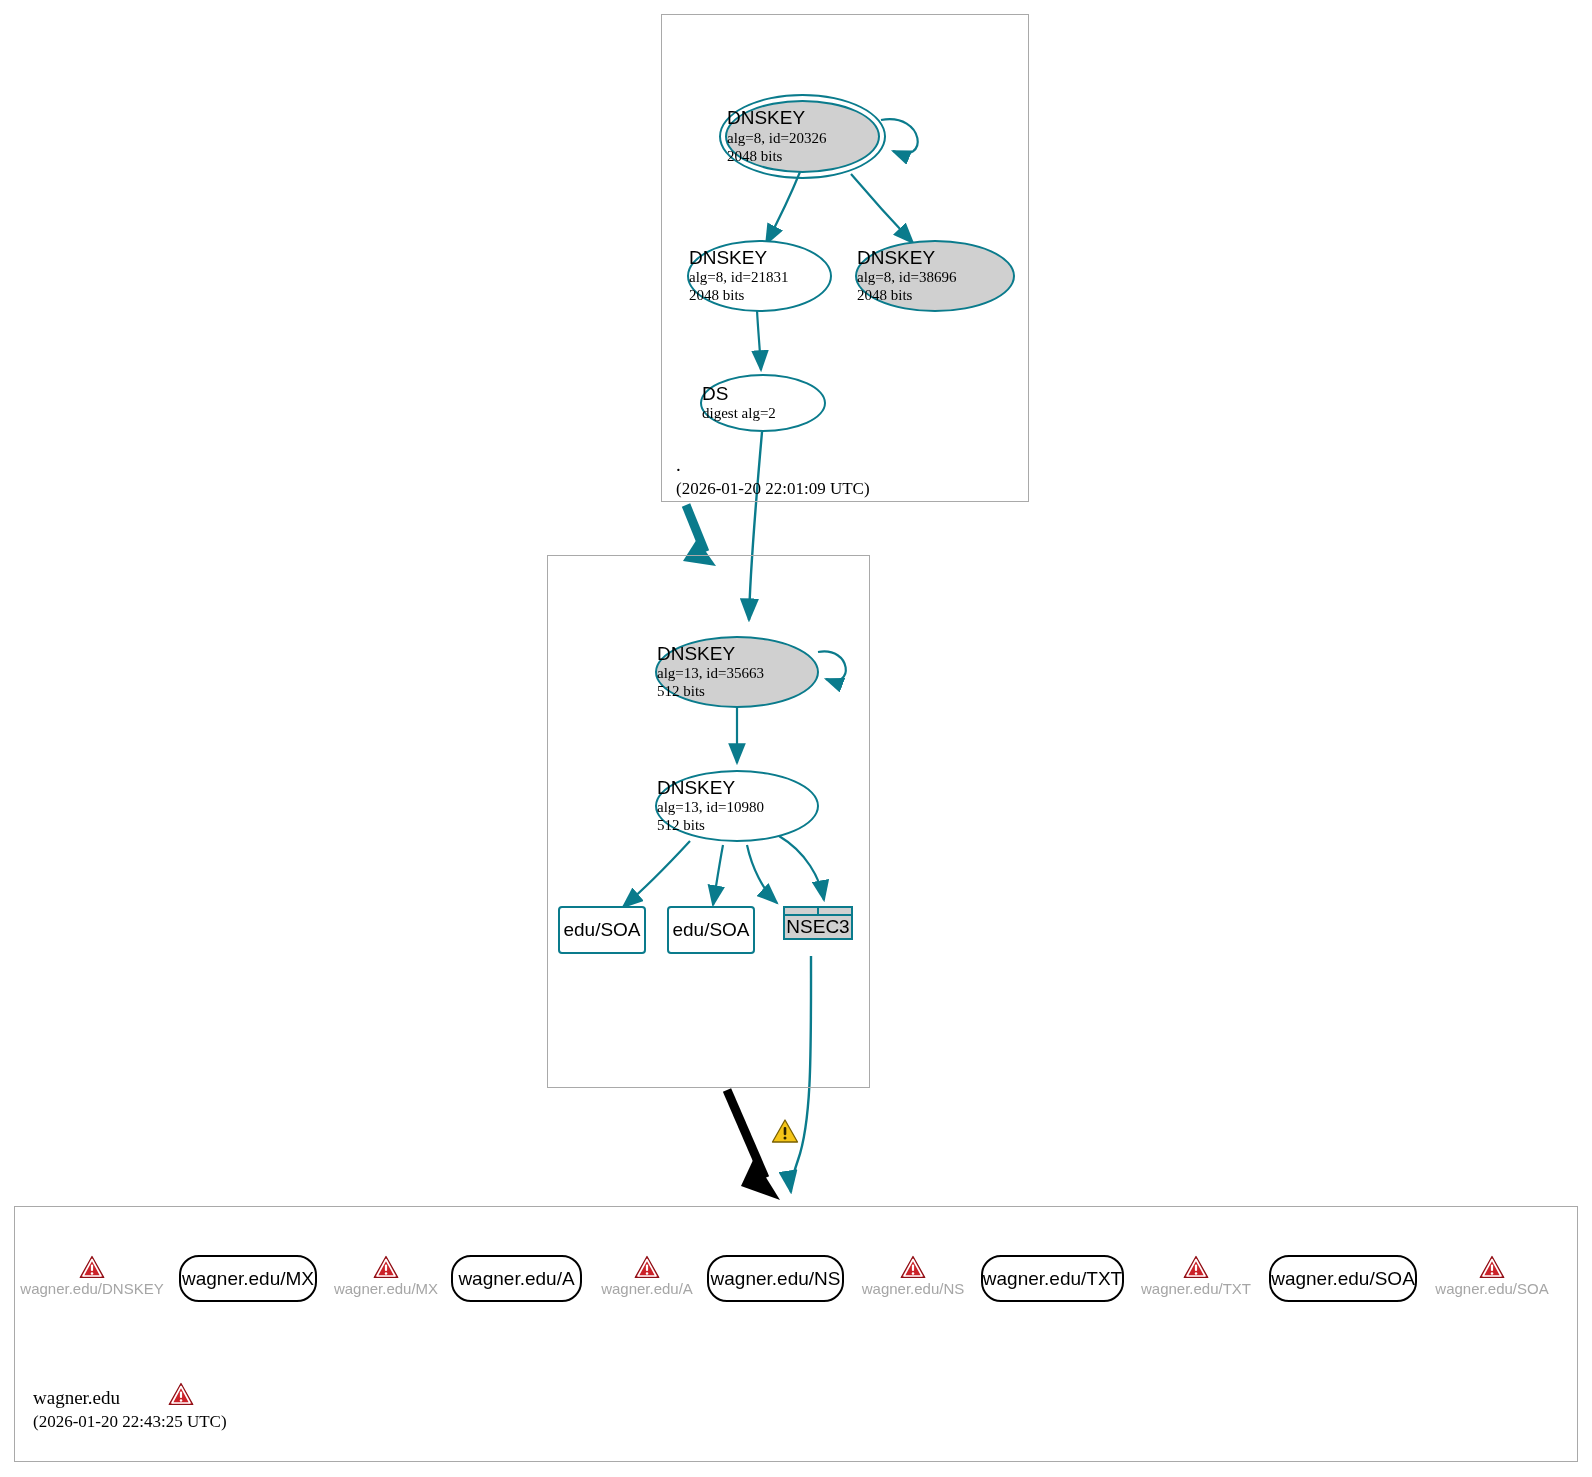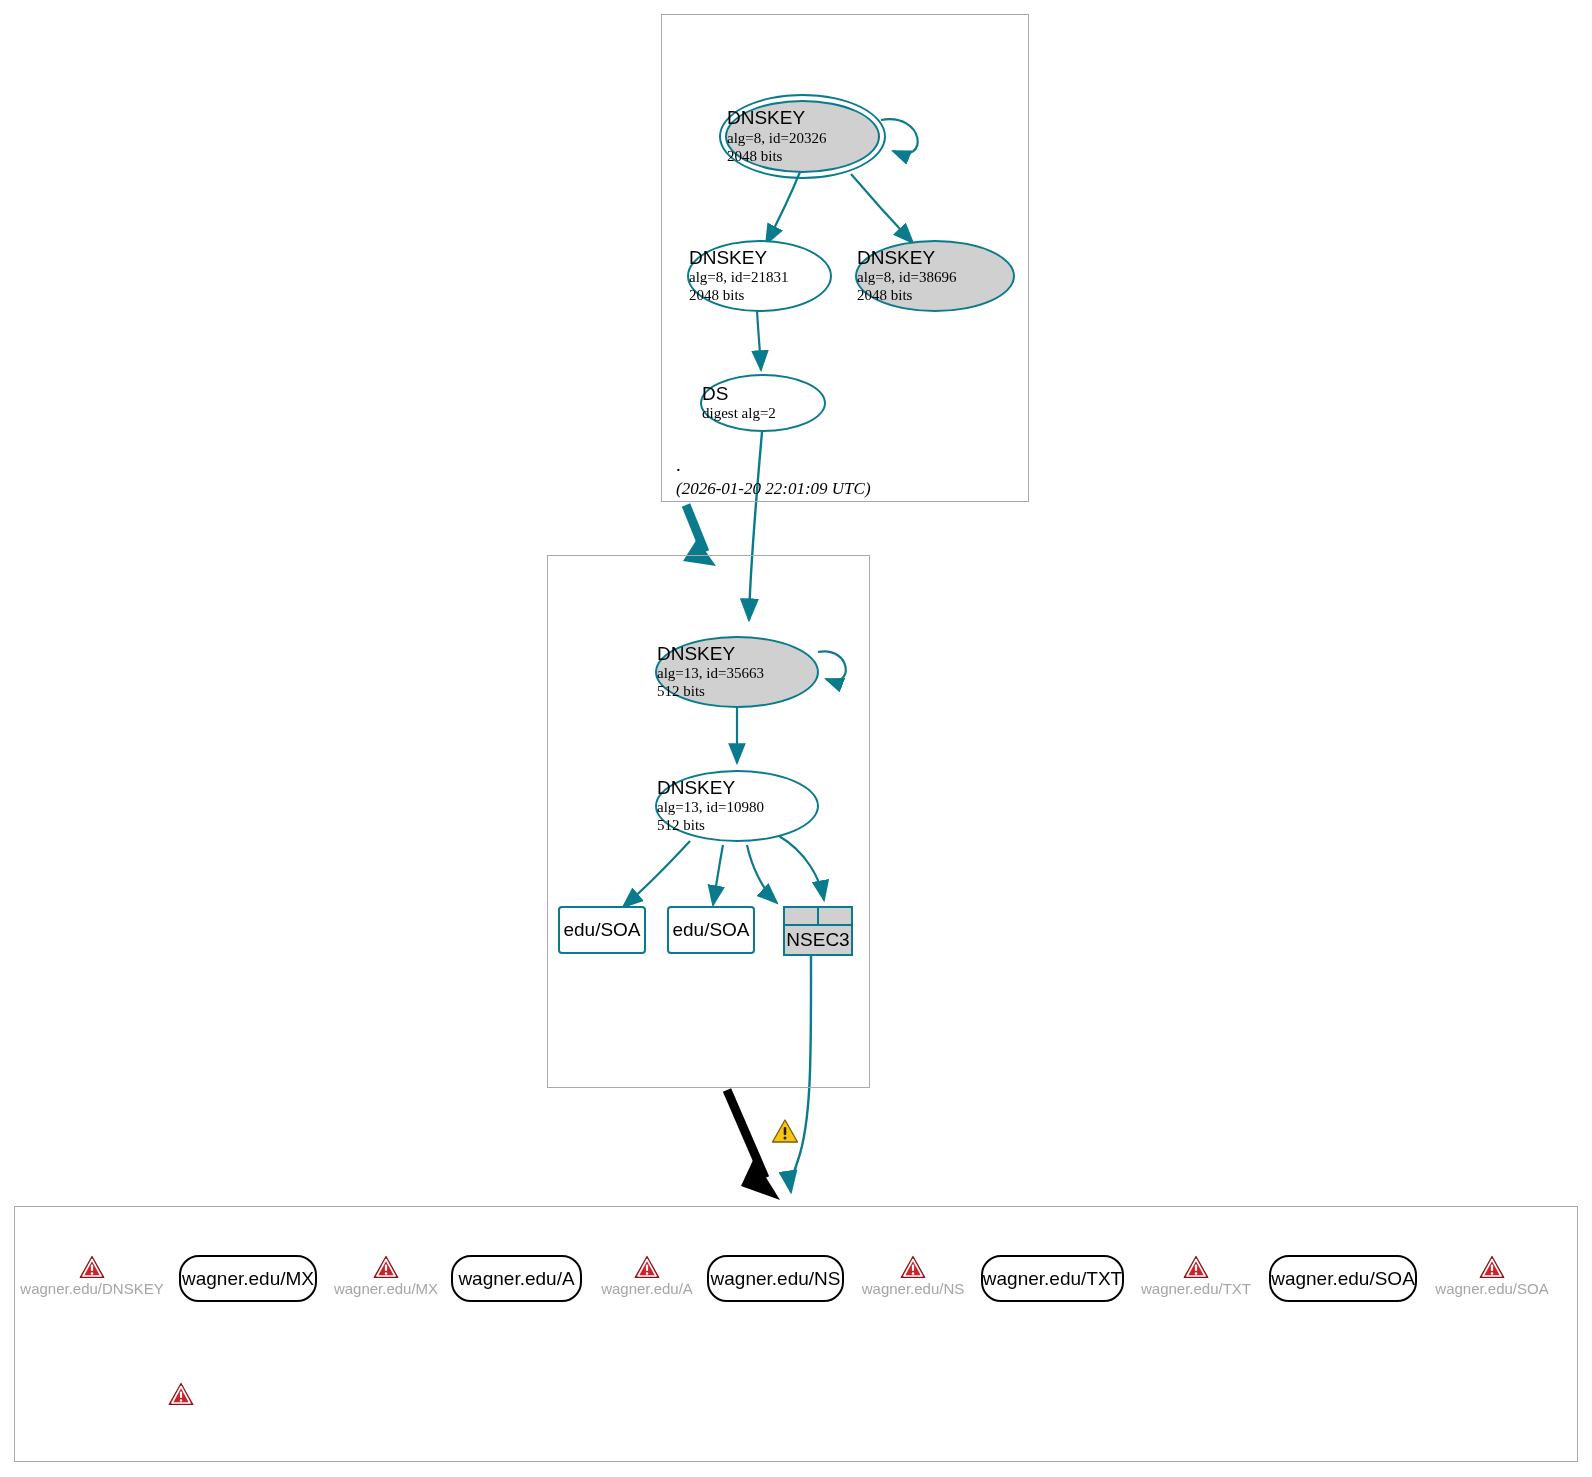--- a/index.html
+++ b/index.html
@@ -36,21 +36,20 @@
   }
   .zone-label .zname {
     font-size: 19px;
     display: block;
     line-height: 1.35;
   }
   .zone-label .ztime {
     font-size: 17px;
     display: block;
     line-height: 1.35;
-    font-style: italic;
   }
   .node {
     position: absolute;
     display: flex;
     align-items: flex-start;
     justify-content: center;
     flex-direction: column;
     box-sizing: border-box;
     text-align: center;
   }
@@ -233,38 +232,42 @@
   </div>
 
   <div class="rrset" style="left:558px; top:906px; width:88px; height:48px;">
     <span>edu/SOA</span>
   </div>
 
   <div class="rrset" style="left:667px; top:906px; width:88px; height:48px;">
     <span>edu/SOA</span>
   </div>
 
-  <div class="nsec3" style="left:783px; top:906px; width:70px; height:50px;">
+  <div class="nsec3" style="left:783px; top:906px; width:70px; height:34px;">
     <div class="hdr">
       <div class="cell"></div>
       <div class="cell"></div>
     </div>
     <div class="body">NSEC3</div>
   </div>
 
   <div style="position:absolute; left:771px; top:1118px;">
     <svg class="tri" width="28" height="26" viewBox="0 0 28 26">
       <path d="M14,2 L26.5,24 L1.5,24 Z" fill="#f5c518" stroke="#7a6000" stroke-width="1.3" stroke-linejoin="round"></path>
       <rect x="12.7" y="9" width="2.6" height="8.2" rx="1.1" fill="#2b2200"></rect>
       <circle cx="14" cy="20" r="1.5" fill="#2b2200"></circle>
     </svg>
   </div>
 
   <div class="zone-box" style="left:14px; top:1206px; width:1564px; height:256px;"></div>
 
+  <div class="zone-label" style="left:33px; top:1385px;">
+    <span class="zname">wagner.edu</span>
+    <span class="ztime">(2026-01-20 22:43:25 UTC)</span>
+  </div>
 
   <div style="position:absolute; left:168px; top:1382px;">
     <svg class="tri" width="26" height="24" viewBox="0 0 26 24">
       <path d="M13,1.5 L24.8,22.5 L1.2,22.5 Z" fill="#cc2229" stroke="#8c0f16" stroke-width="1.2" stroke-linejoin="round"></path>
       <path d="M13,4.5 L22,21 L4,21 Z" fill="none" stroke="#ffffff" stroke-width="1.6" stroke-linejoin="round"></path>
       <rect x="11.9" y="9.5" width="2.2" height="6.6" rx="1" fill="#ffffff"></rect>
       <circle cx="13" cy="18.6" r="1.25" fill="#ffffff"></circle>
     </svg>
   </div>
 

